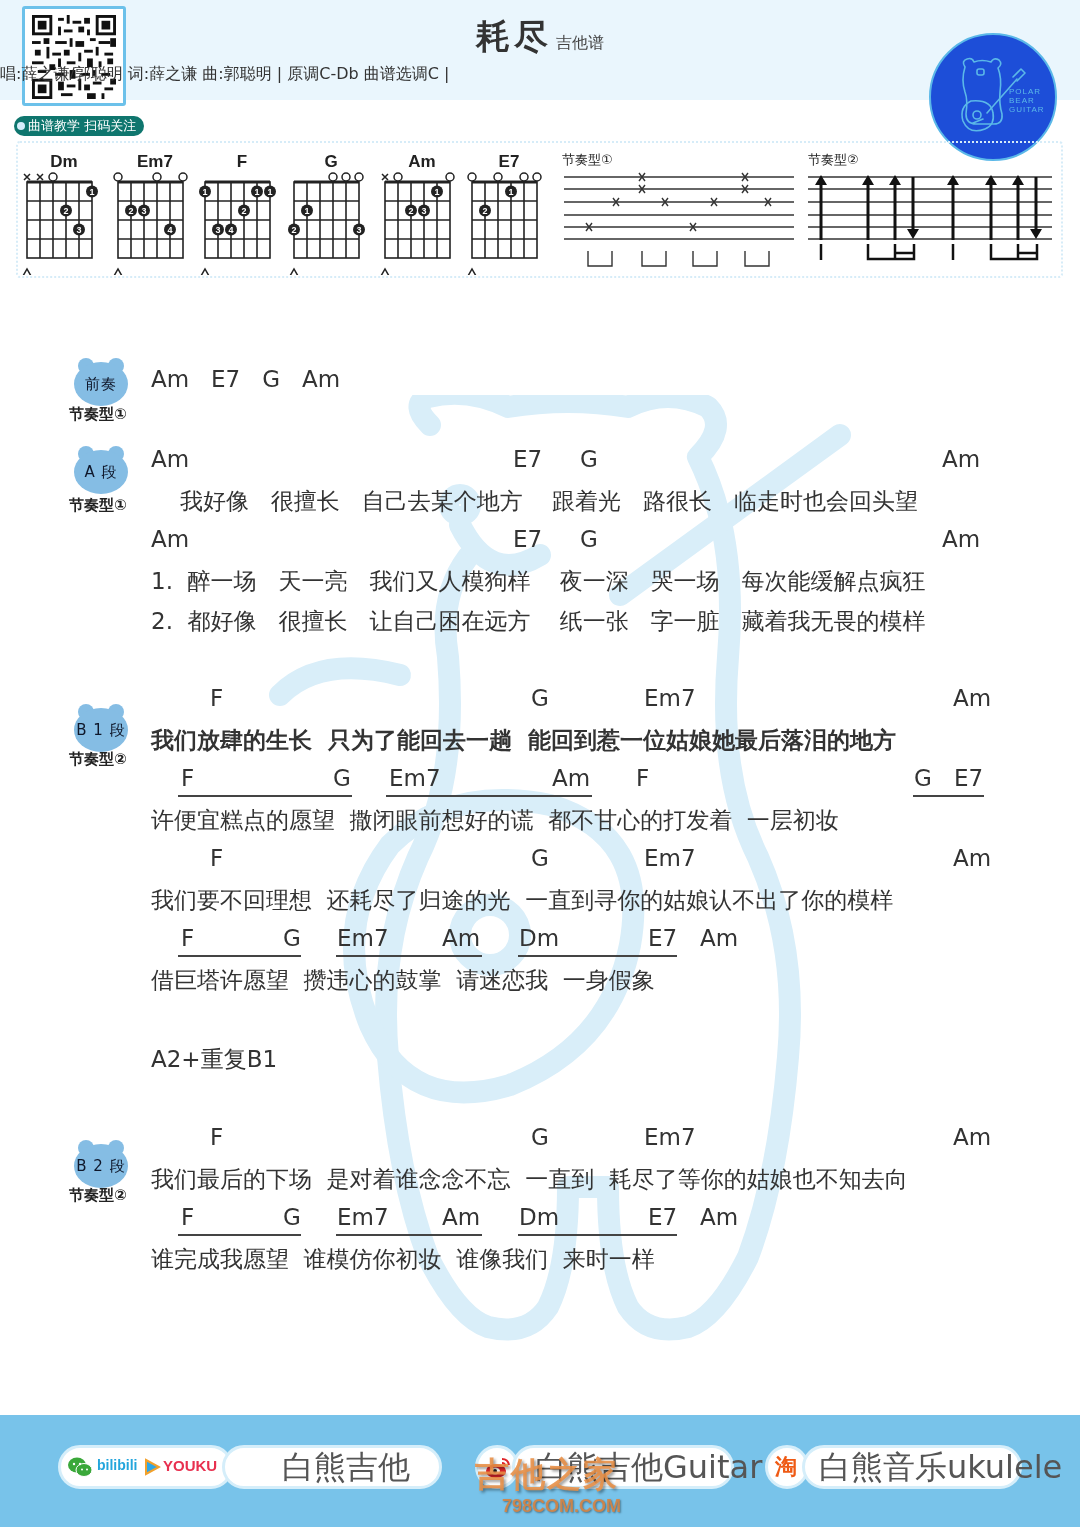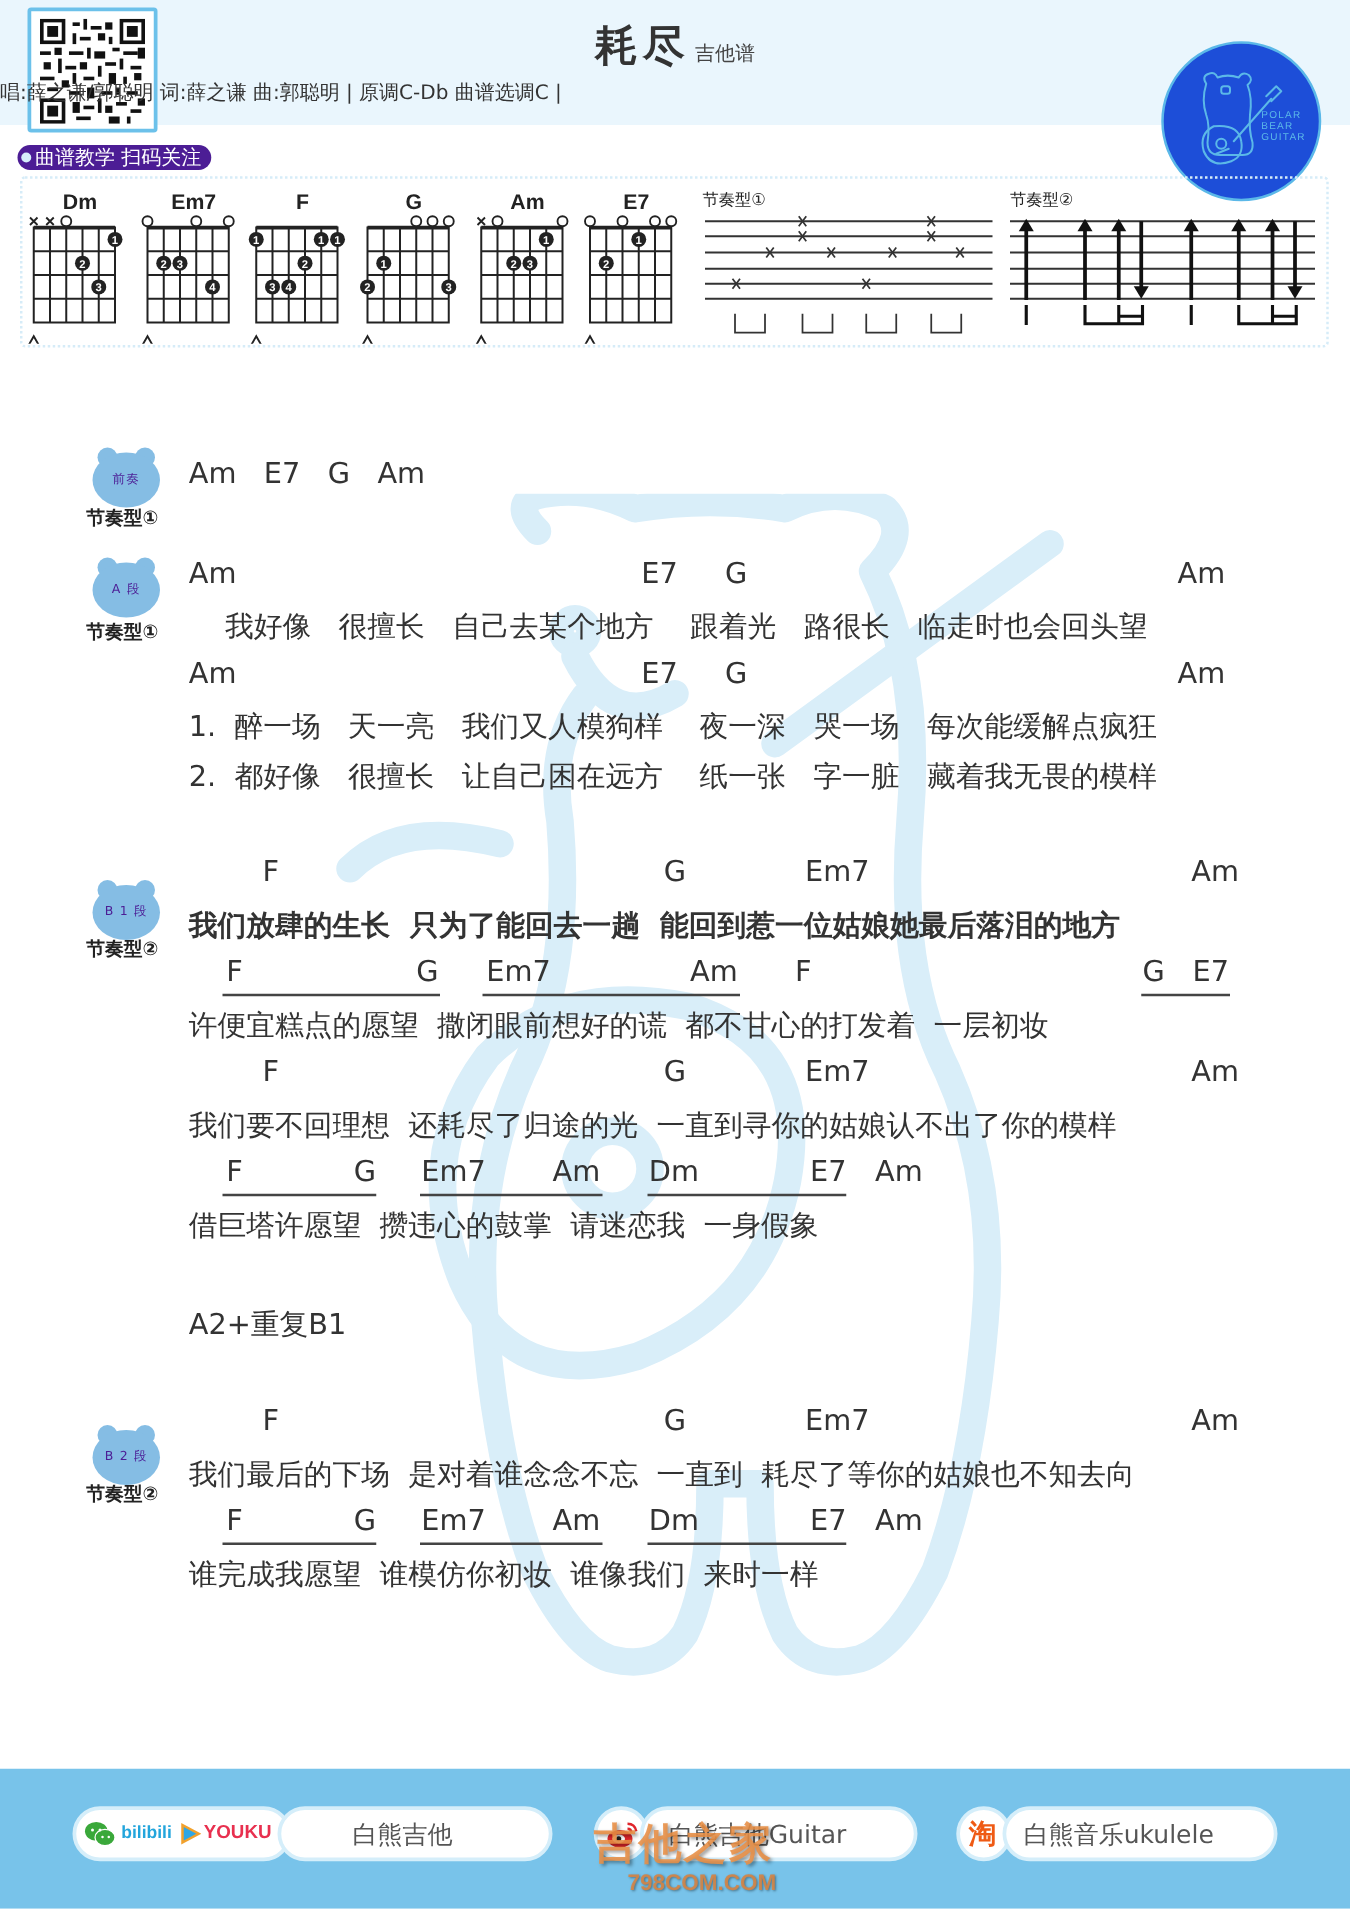--- a/index.html
+++ b/index.html
@@ -2,21 +2,21 @@
 <html><head>
 <meta charset="utf-8">
 <style>
   * { box-sizing: border-box; margin: 0; padding: 0; }
   html, body { width: 1080px; height: 1527px; background: #ffffff; overflow: hidden; }
   body { position: relative; font-family: "DejaVu Sans", "Liberation Sans", sans-serif; color: #333; }
 
   .header-band { position: absolute; left: 0; top: 0; width: 1080px; height: 100px; background: #eaf6fd; }
   .qr-box { position: absolute; left: 22px; top: 6px; width: 104px; height: 100px; background: #fff; border: 3px solid #6cc1ea; border-radius: 3px; padding: 6px; }
   .qr-box svg { width: 86px; height: 84px; display: block; }
-  .qr-caption { position: absolute; left: 14px; top: 116px; height: 20px; padding: 0 8px 0 14px; background: #4c1d95; color: #fff; font-size: 16px; line-height: 20px; border-radius: 10px; white-space: nowrap; }
+  .qr-caption { position: absolute; left: 14px; top: 116px; height: 20px; padding: 0 8px 0 14px; background: #0f766e; color: #fff; font-size: 13px; line-height: 20px; border-radius: 10px; white-space: nowrap; }
   .qr-caption::before { content: ""; position: absolute; left: 3px; top: 6px; width: 8px; height: 8px; background: #d6eefb; border-radius: 50%; }
 
   .title-wrap { position: absolute; left: 0; top: 14px; width: 1080px; text-align: center; }
   .title { font-size: 34px; font-weight: bold; color: #333; letter-spacing: 4px; }
   .title-sub { font-size: 16px; color: #444; margin-left: 4px; }
   .meta { position: absolute; left: 0; top: 64px; width: 1080px; text-align: left; font-size: 16px; color: #333; }
 
   .logo { position: absolute; left: 929px; top: 33px; width: 128px; height: 128px; border: 2.5px solid #5bb8e8; border-radius: 50%; background: #1d4ed8; }
   .logo-text { position: absolute; left: 78px; top: 52px; font-size: 8px; line-height: 9px; color: #5bb8e8; letter-spacing: 1px; font-family: "Liberation Sans", sans-serif; }
 
@@ -28,33 +28,33 @@
 
   .rhythm-label { position: absolute; font-size: 13px; color: #222; }
   .rhythm svg { position: absolute; }
 
   .watermark-bear { position: absolute; left: 240px; top: 395px; width: 640px; height: 1010px; pointer-events: none; }
 
   .section-badge { position: absolute; width: 54px; height: 48px; }
   .section-badge .ear { position: absolute; top: 0; width: 16px; height: 16px; background: #85bde4; border-radius: 50%; }
   .section-badge .ear.l { left: 4px; }
   .section-badge .ear.r { right: 4px; }
-  .section-badge .head { position: absolute; left: 0; top: 4px; width: 54px; height: 44px; background: #85bde4; border-radius: 50%; color: #4c1d95; font-size: 10px; text-align: center; line-height: 44px; letter-spacing: 1px; }
+  .section-badge .head { position: absolute; left: 0; top: 4px; width: 54px; height: 44px; background: #85bde4; border-radius: 50%; color: #0f172a; font-size: 15px; text-align: center; line-height: 44px; letter-spacing: 1px; }
   .section-rhythm { position: absolute; font-size: 15px; color: #222; font-weight: bold; }
 
   .chord-line, .lyric-line, .plain-line { position: absolute; white-space: pre; }
   .chord-line { font-size: 23px; color: #333; font-family: "DejaVu Sans", sans-serif; }
   .lyric-line { font-size: 23px; color: #333; }
   .plain-line { font-size: 23px; color: #333; }
   .ct { position: absolute; font-size: 23px; color: #333; white-space: pre; }
   .uline { position: absolute; height: 1.5px; background: #444; }
 
   .footer { position: absolute; left: 0; top: 1415px; width: 1080px; height: 112px; background: #78c3ea; }
   .pill { position: absolute; top: 1445px; height: 44px; background: #fff; border-radius: 22px; border: 3px solid #d5eefa; }
-  .pill-text { position: absolute; font-size: 20px; color: #555; white-space: nowrap; line-height: 38px; }
+  .pill-text { position: absolute; font-size: 32px; color: #555; white-space: nowrap; line-height: 38px; }
   .circle-pill { position: absolute; top: 1445px; width: 44px; height: 44px; background: #fff; border-radius: 50%; border: 3px solid #d5eefa; }
   .wm { position: absolute; left: 475px; top: 1452px; font-size: 34px; font-weight: bold; color: rgba(232,142,68,0.88); text-shadow: 2px 2px 3px rgba(0,0,0,0.4); letter-spacing: 2px; }
   .wm2 { position: absolute; left: 478px; top: 1496px; font-size: 18px; font-weight: bold; color: rgba(214,132,68,0.9); text-shadow: 1px 1px 2px rgba(0,0,0,0.4); font-family: "Liberation Sans", sans-serif; margin-left: 24px; }
 </style>
 </head>
 <body>
 
 <div class="header-band"></div>
 
 <div class="qr-box">

